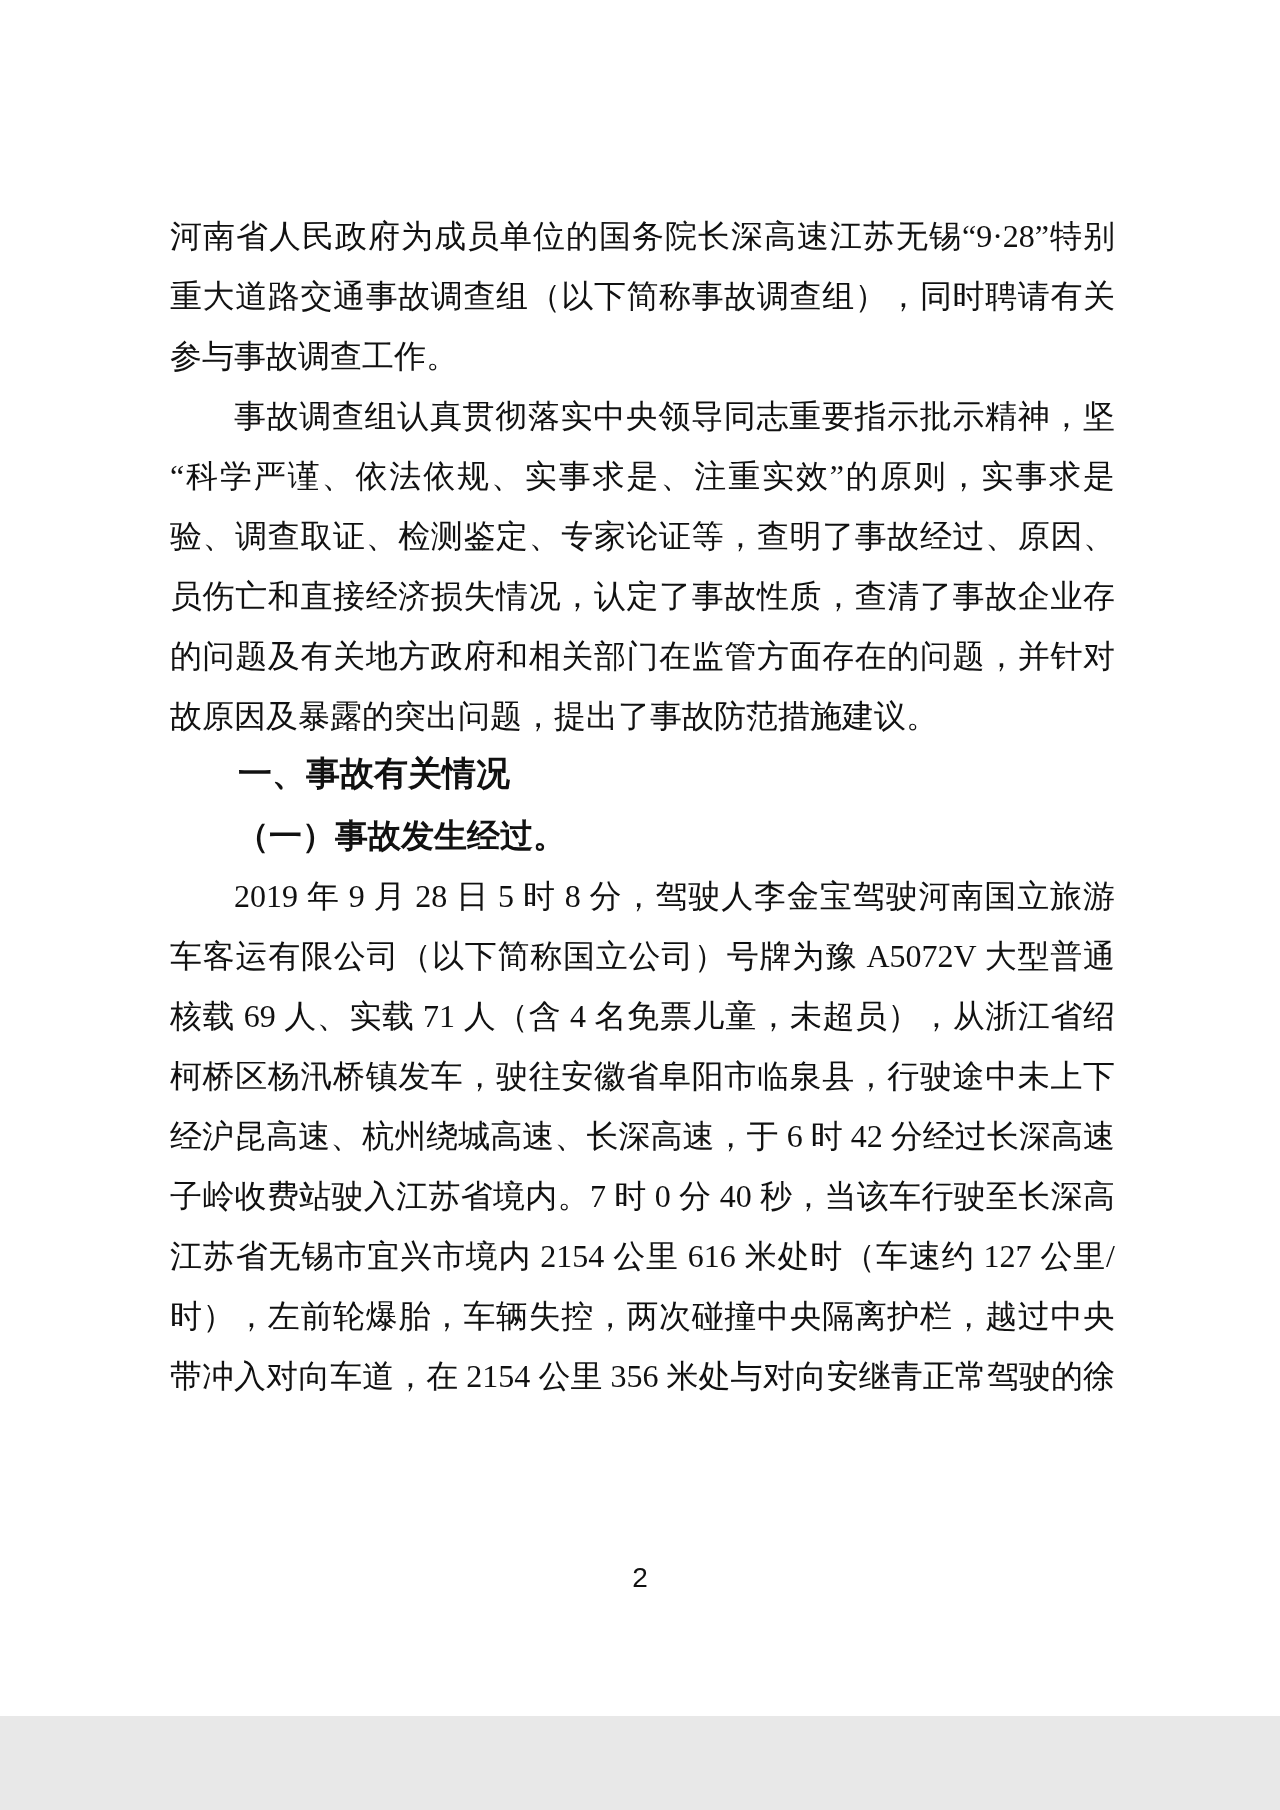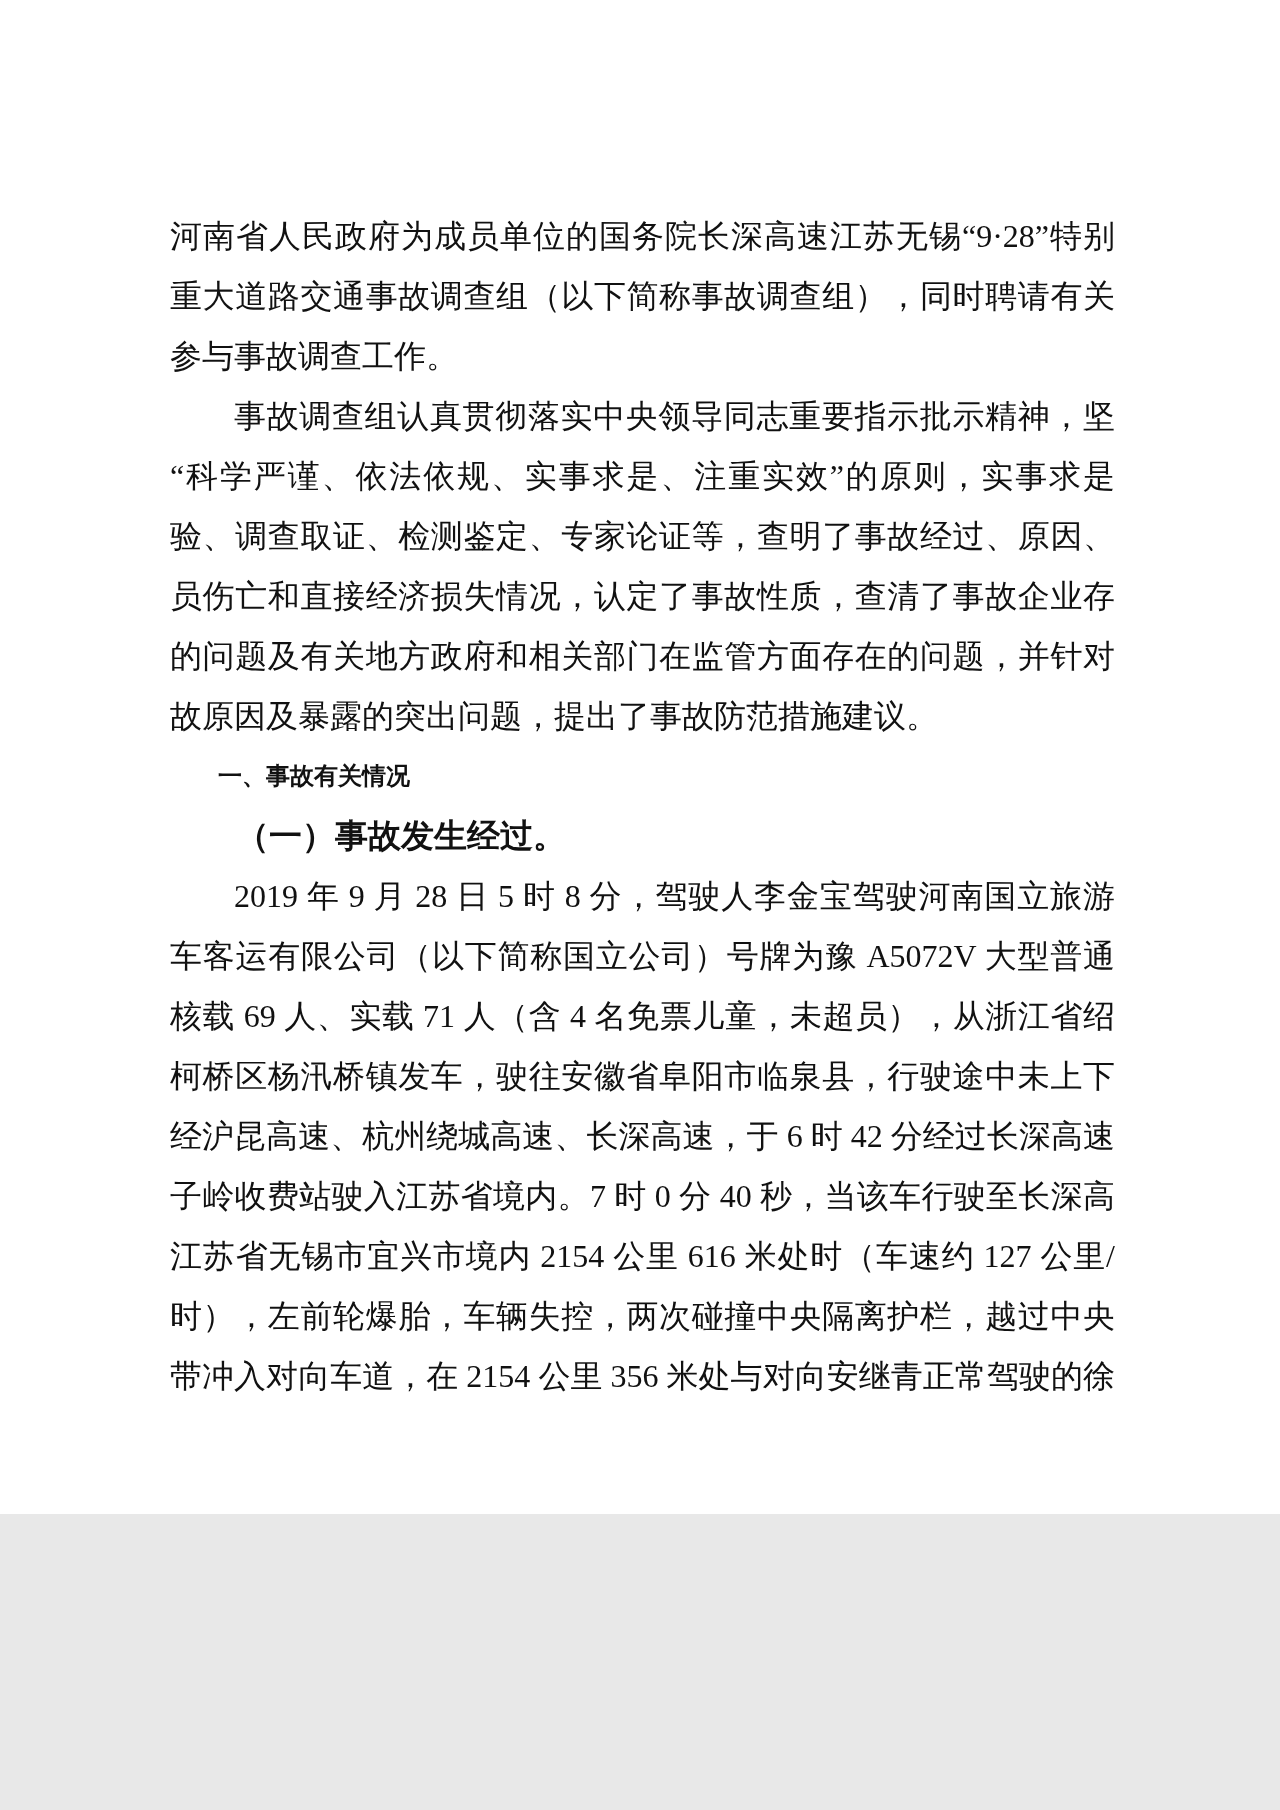--- a/index.html
+++ b/index.html
@@ -3,21 +3,21 @@
 <meta charset="utf-8">
 <style>
   html, body {
     margin: 0;
     padding: 0;
     background: #e8e8e8;
   }
   .page {
     position: relative;
     width: 1280px;
-    height: 1514px;
+    height: 1716px;
     margin: 0 auto;
     background: #ffffff;
     overflow: hidden;
   }
   .doc-body {
     position: absolute;
     left: 170px;
     top: 206px;
     width: 945px;
   }
@@ -30,23 +30,23 @@
     overflow: hidden;
   }
   .j {
     text-align: justify;
     text-align-last: justify;
   }
   .indent {
     text-indent: 2em;
   }
   .h1 {
-    font-family: Liberation Sans, sans-serif;
+    font-family: Liberation Mono, monospace;
     font-weight: bold;
-    font-size: 24px;
+    font-size: 34px;
   }
   .h2 {
     font-family: "Liberation Serif", "DejaVu Serif", serif;
     font-weight: 700;
     font-size: 33px;
   }
   .page-number {
     position: absolute;
     top: 1558px;
     left: 0;

